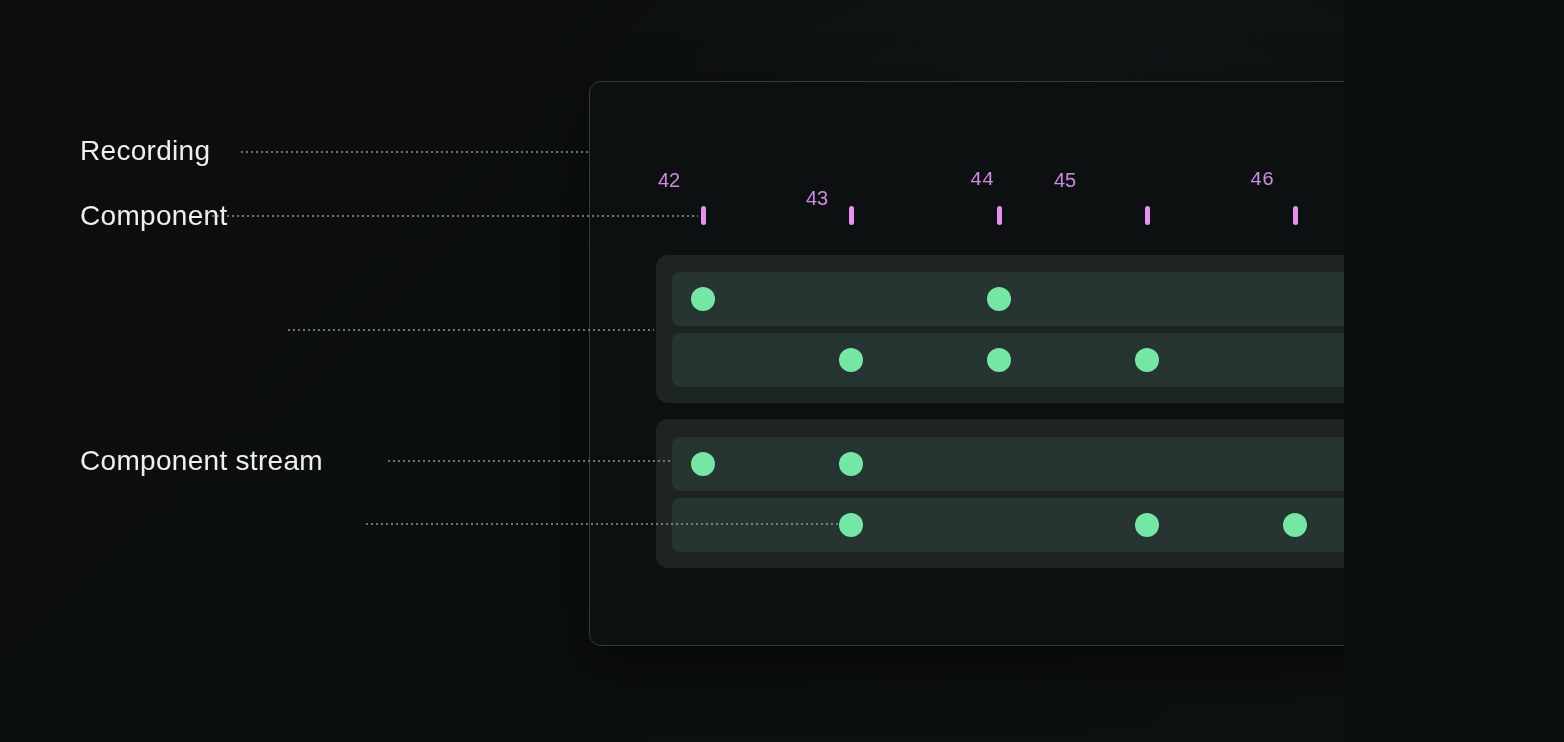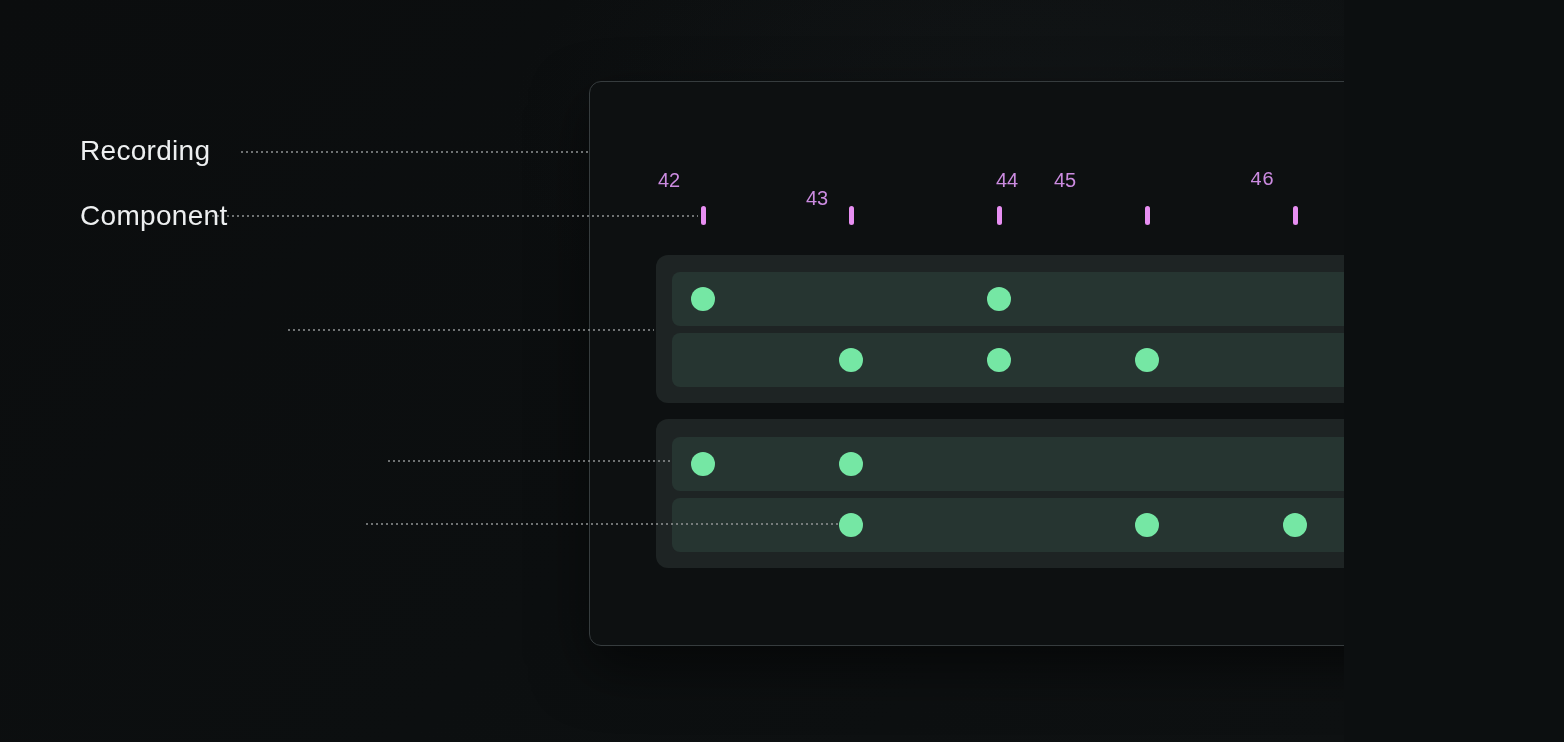--- a/index.html
+++ b/index.html
@@ -103,35 +103,36 @@
     background: var(--dot, #75e7a4);
   }
 </style>
 </head>
 <body>
 
 <div class="canvas" style="--label-text: #edeff0; --leader-color: #909394; --panel-border: #363c3e; --tick-label: #cb8be0; --tick-mark: #e78ff2; --group-bg: #1e2424; --row-bg: #263531; --dot: #75e7a4;">
 
   <div class="diagram-label" style="top:133px">Recording</div>
   <div class="diagram-label" style="top:198px">Component</div>
+  <div class="diagram-label" style="top:443px">Component stream</div>
 
   <div class="leader" style="left:241px; top:151px; width:347px"></div>
   <div class="leader" style="left:212px; top:215px; width:486px"></div>
   <div class="leader" style="left:288px; top:329px; width:366px"></div>
   <div class="leader" style="left:388px; top:460px; width:284px"></div>
   <div class="leader" style="left:366px; top:523px; width:472px"></div>
 
   <div class="panel"></div>
 
   <div id="timeline-axis">
       <div class="tick-num" style="left: 658px;">42</div>
       <div class="tick-mark" style="left: 700.5px;"></div>
       <div class="tick-num" style="left: 806px; margin-top: 18px;">43</div>
       <div class="tick-mark" style="left: 848.5px;"></div>
-      <div class="tick-num" style="left: 996px;">44</div>
+      <div class="tick-num" style="left: 970px; font-family: Liberation Mono, monospace;">44</div>
       <div class="tick-mark" style="left: 996.5px;"></div>
       <div class="tick-num" style="left: 1054px;">45</div>
       <div class="tick-mark" style="left: 1144.5px;"></div>
       <div class="tick-num" style="left: 1250px; font-family: Liberation Mono, monospace;">46</div>
       <div class="tick-mark" style="left: 1292.5px;"></div>
       <div class="tick-num" style="left: 1398px;">63</div>
       <div class="tick-mark" style="left: 1440.5px;"></div>
     </div>
 
   <div class="stream-group" id="entity-group" style="top:255px; height:148px">

